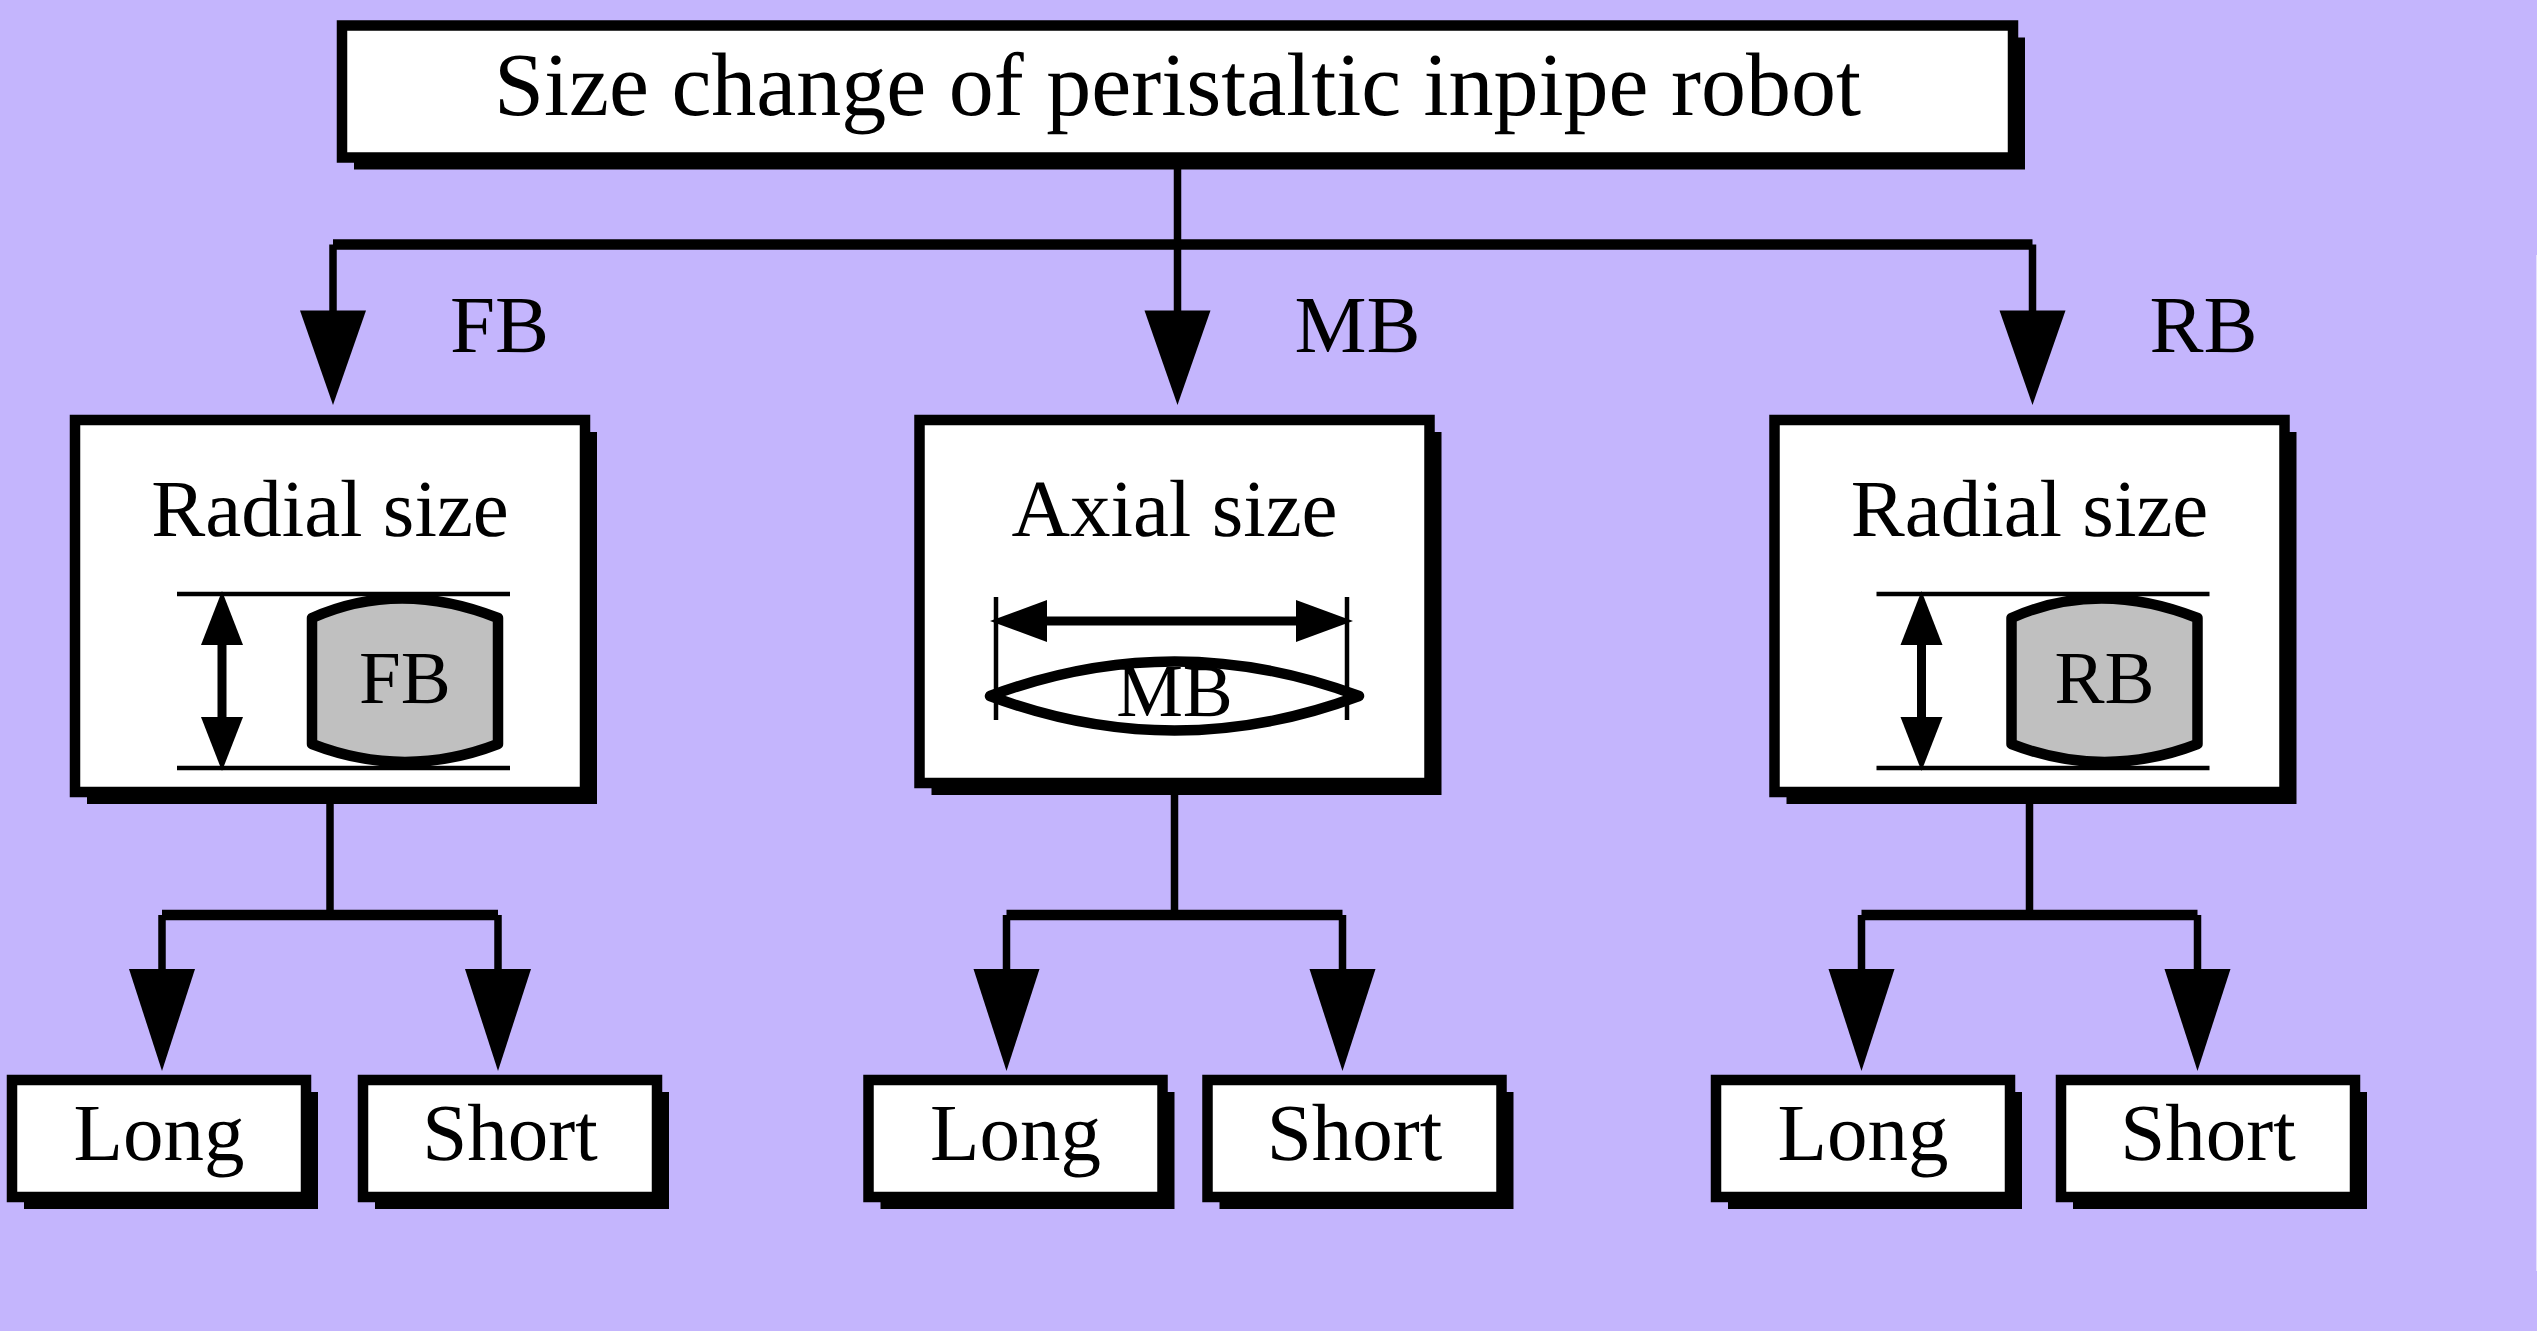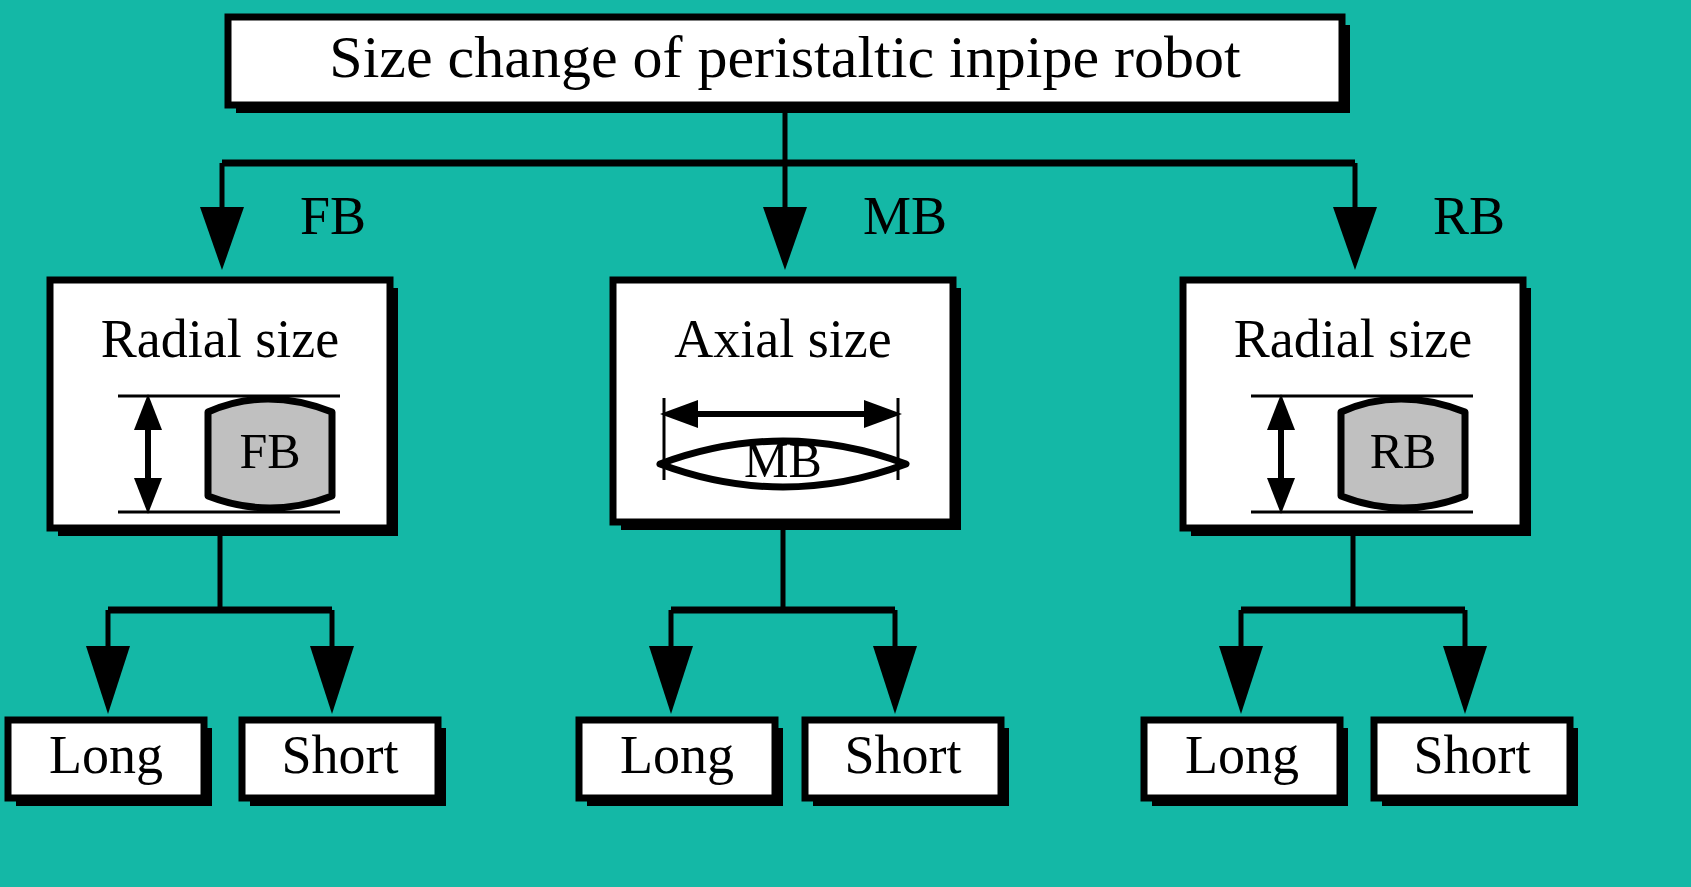--- a/index.html
+++ b/index.html
@@ -7,21 +7,21 @@
     padding: 0;
     background: #ffffff;
   }
   body {
     font-family: "Liberation Serif", "DejaVu Serif", serif;
   }
   #stage {
     position: relative;
     width: 1691px;
     height: 887px;
-    background: #14b8a6;
+    background: #c4b5fd;
     overflow: hidden;
   }
   #stage svg {
     position: absolute;
     left: 0;
     top: 0;
   }
   .dg-text {
     fill: #000000;
     font-family: "Liberation Serif", "DejaVu Serif", serif;

